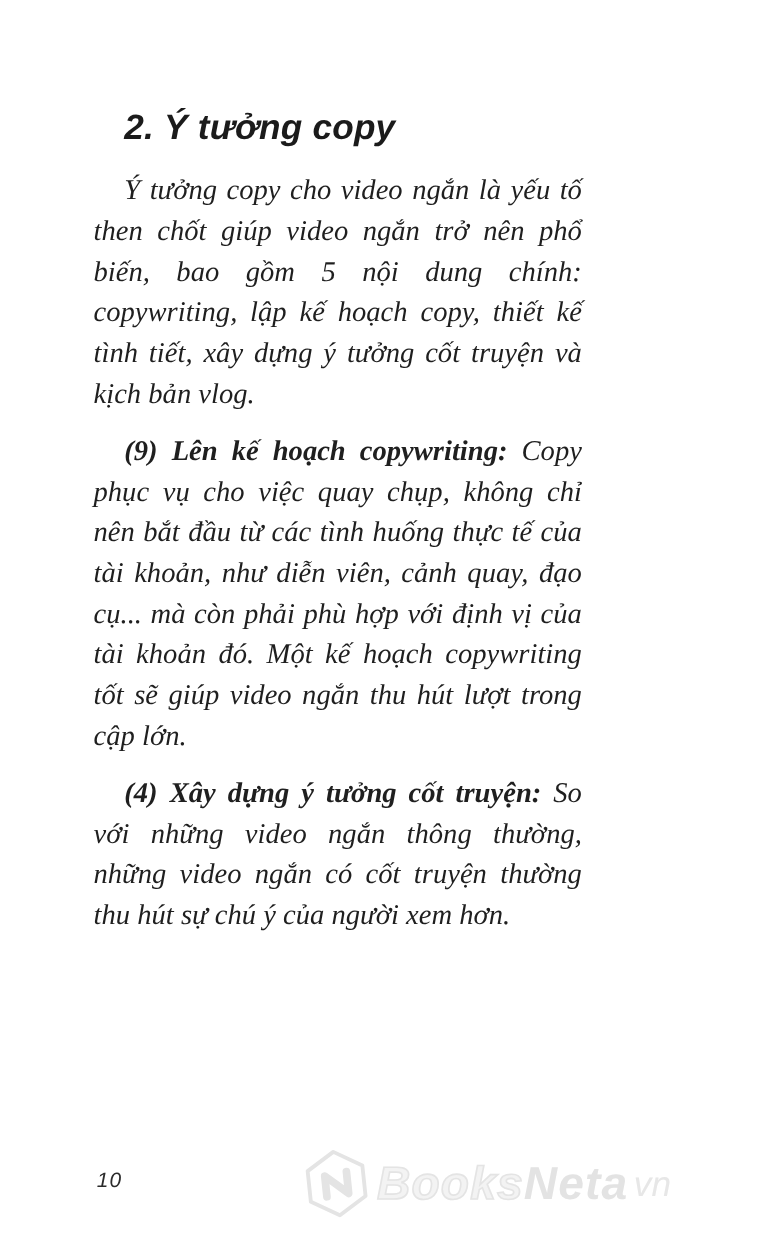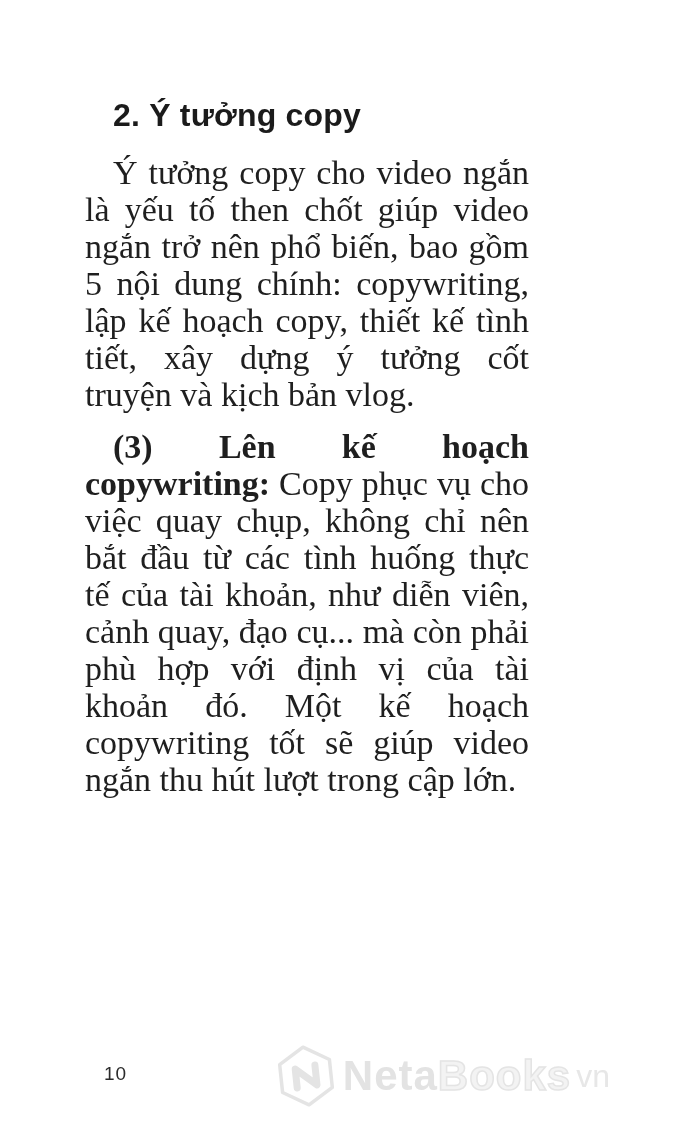--- a/index.html
+++ b/index.html
@@ -7,55 +7,56 @@
     padding: 0;
     background: #ffffff;
   }
   .page {
     position: relative;
     width: 614px;
     height: 1121px;
     background: #ffffff;
     overflow: hidden;
     font-family: "Liberation Serif", serif;
+    font-style: italic;
   }
   .content {
     padding: 0 85px 0 85px;
   }
   h1.section-title {
     margin: 96px 0 20px 28px;
     font-family: "Liberation Sans", sans-serif;
     font-weight: 700;
     font-size: 32px;
     line-height: 38px;
     color: #1b1b1b;
     letter-spacing: 0.2px;
   }
   p.body-para {
     margin: 0 0 15px 0;
     font-family: "Liberation Serif", serif;
-    font-size: 34px;
+    font-size: 26px;
     line-height: 37px;
     color: #1f1f1f;
     text-align: justify;
     text-indent: 28px;
   }
   p.body-para b.lead {
     font-weight: 700;
   }
   footer.page-footer {
     position: absolute;
     left: 0;
     right: 0;
     bottom: 0;
     height: 90px;
   }
   .page-number {
     position: absolute;
-    left: 104px;
+    left: 88px;
     bottom: 36px;
     font-family: "Liberation Sans", sans-serif;
     font-size: 19px;
     letter-spacing: 1px;
     color: #2b2b2b;
   }
   .watermark {
     position: absolute;
     right: 4px;
     bottom: 14px;
@@ -95,32 +96,33 @@
 <body>
 
 <div class="page">
   <div class="content">
 
     <h1 class="section-title">2. Ý tưởng copy</h1>
 
     <p class="body-para"><b class="lead"></b><span>Ý tưởng copy cho video ngắn là yếu tố then chốt giúp video ngắn trở nên phổ biến, bao gồm 5 nội dung chính: copywriting, lập kế hoạch copy, thiết kế tình tiết, xây dựng ý tưởng cốt truyện và kịch bản vlog.</span></p>
 
 
-    <p class="body-para"><b class="lead">(3) Lên kế hoạch copywriting: </b><span>Copy phục vụ cho việc quay chụp, không chỉ nên bắt đầu từ các tình huống thực tế của tài khoản, như diễn viên, cảnh quay, đạo cụ... mà còn phải phù hợp với định vị của tài khoản đó. Một kế hoạch copywriting tốt sẽ giúp video ngắn thu hút lượt trong cập lớn.</span></p>
+    <p class="body-para"><b class="lead">(9) Lên kế hoạch copywriting: </b><span>Copy phục vụ cho việc quay chụp, không chỉ nên bắt đầu từ các tình huống thực tế của tài khoản, như diễn viên, cảnh quay, đạo cụ... mà còn phải phù hợp với định vị của tài khoản đó. Một kế hoạch copywriting tốt sẽ giúp video ngắn thu hút lượt trong cập lớn.</span></p>
 
 
+    <p class="body-para"><b class="lead">(4) Xây dựng ý tưởng cốt truyện: </b><span>So với những video ngắn thông thường, những video ngắn có cốt truyện thường thu hút sự chú ý của người xem hơn.</span></p>
 
   </div>
 
   <footer class="page-footer">
     <span class="page-number">10</span>
 
     <div class="watermark">
       <svg width="58" height="62" viewBox="0 0 58 62" aria-hidden="true">
         <polygon points="29,2 54,17 54,45 29,60 4,45 4,17" fill="none" stroke="#e4e4e4" stroke-width="3.5" stroke-linejoin="round" transform="rotate(-6 29 31)"></polygon>
         <polyline points="19,42 19,23 39,41 39,21" fill="none" stroke="#e4e4e4" stroke-width="7" stroke-linecap="round" stroke-linejoin="round" transform="rotate(-6 29 31)"></polyline>
       </svg>
-      <span class="wm-text wm-neta">Neta</span>
-        <span class="wm-text wm-books">Books</span>
+      <span class="wm-text wm-books">Books</span>
+        <span class="wm-text wm-neta">Neta</span>
         <span class="wm-text wm-vn">vn</span>
     </div>
   </footer>
 </div>
 
 </body></html>

